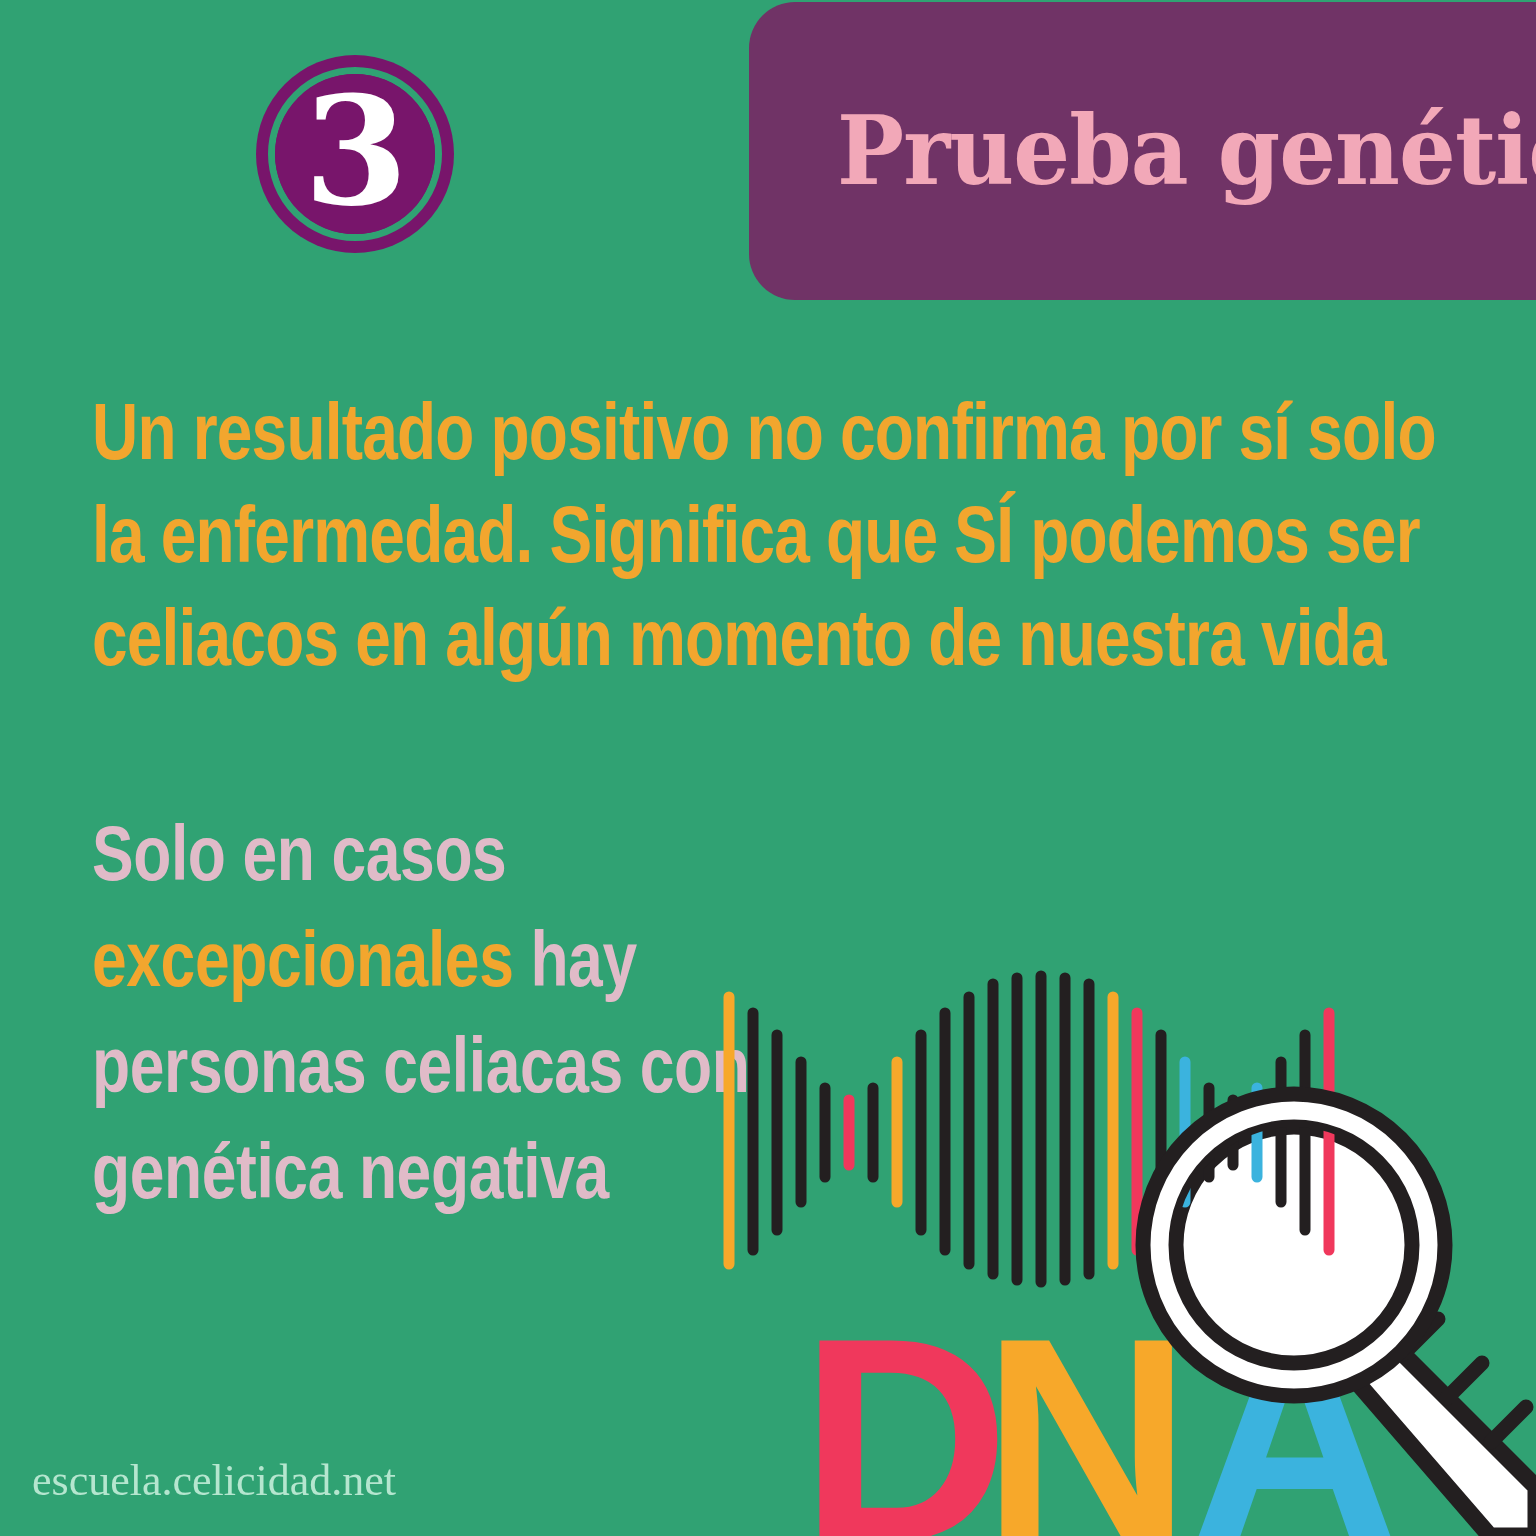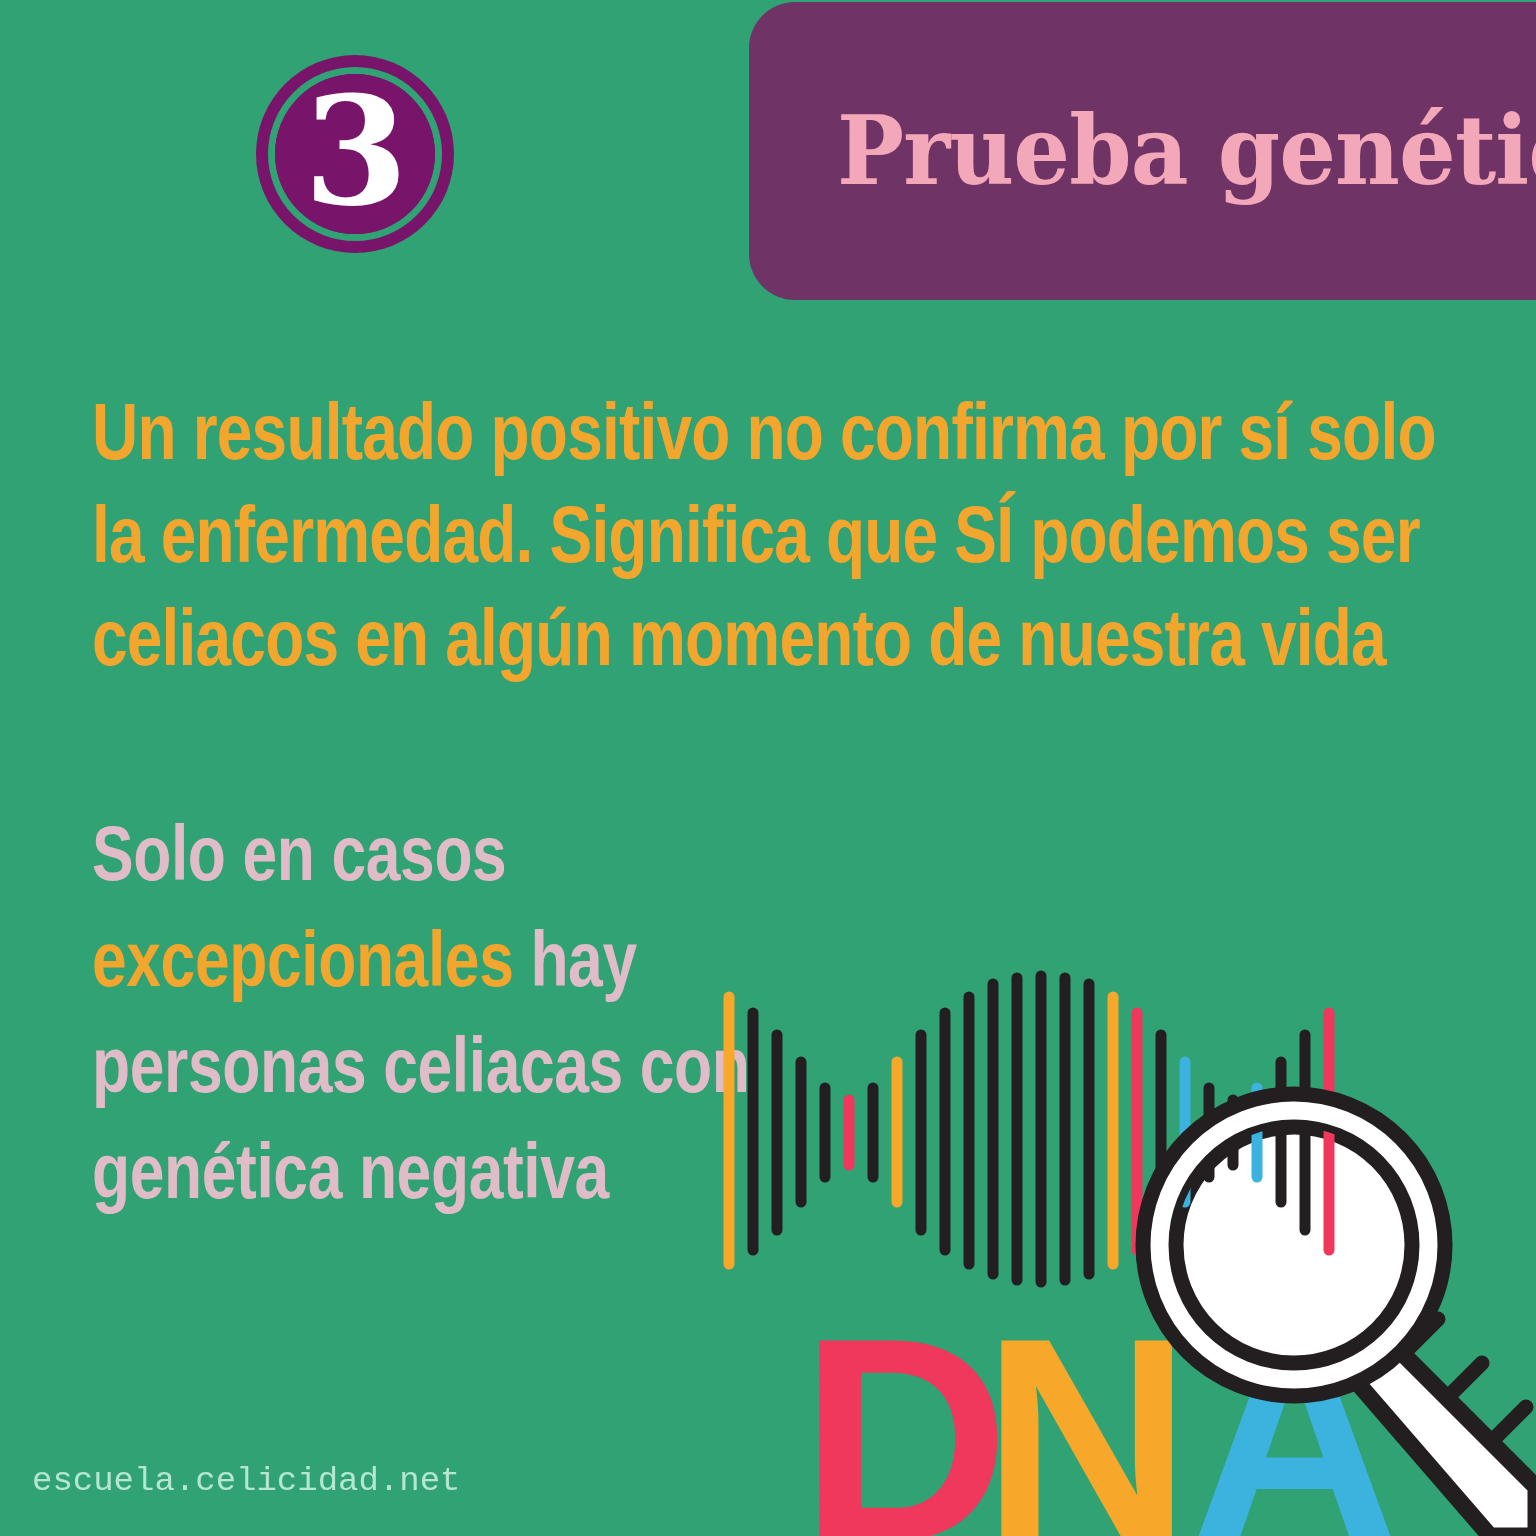--- a/index.html
+++ b/index.html
@@ -130,22 +130,22 @@
   #subcopy .hl {
     color: #f2a62e;
   }
 
   
   #footer-url {
     position: absolute;
     left: 32px;
     top: 1452px;
     color: #b5e6cf;
-    font-family: Liberation Mono, monospace;
-    font-size: 34px;
+    font-family: Liberation Serif, serif;
+    font-size: 44px;
     line-height: 58px;
     letter-spacing: 0px;
     text-align: right;
   }
 
   
   #dna-illustration {
     position: absolute;
     left: 690px;
     top: 940px;

